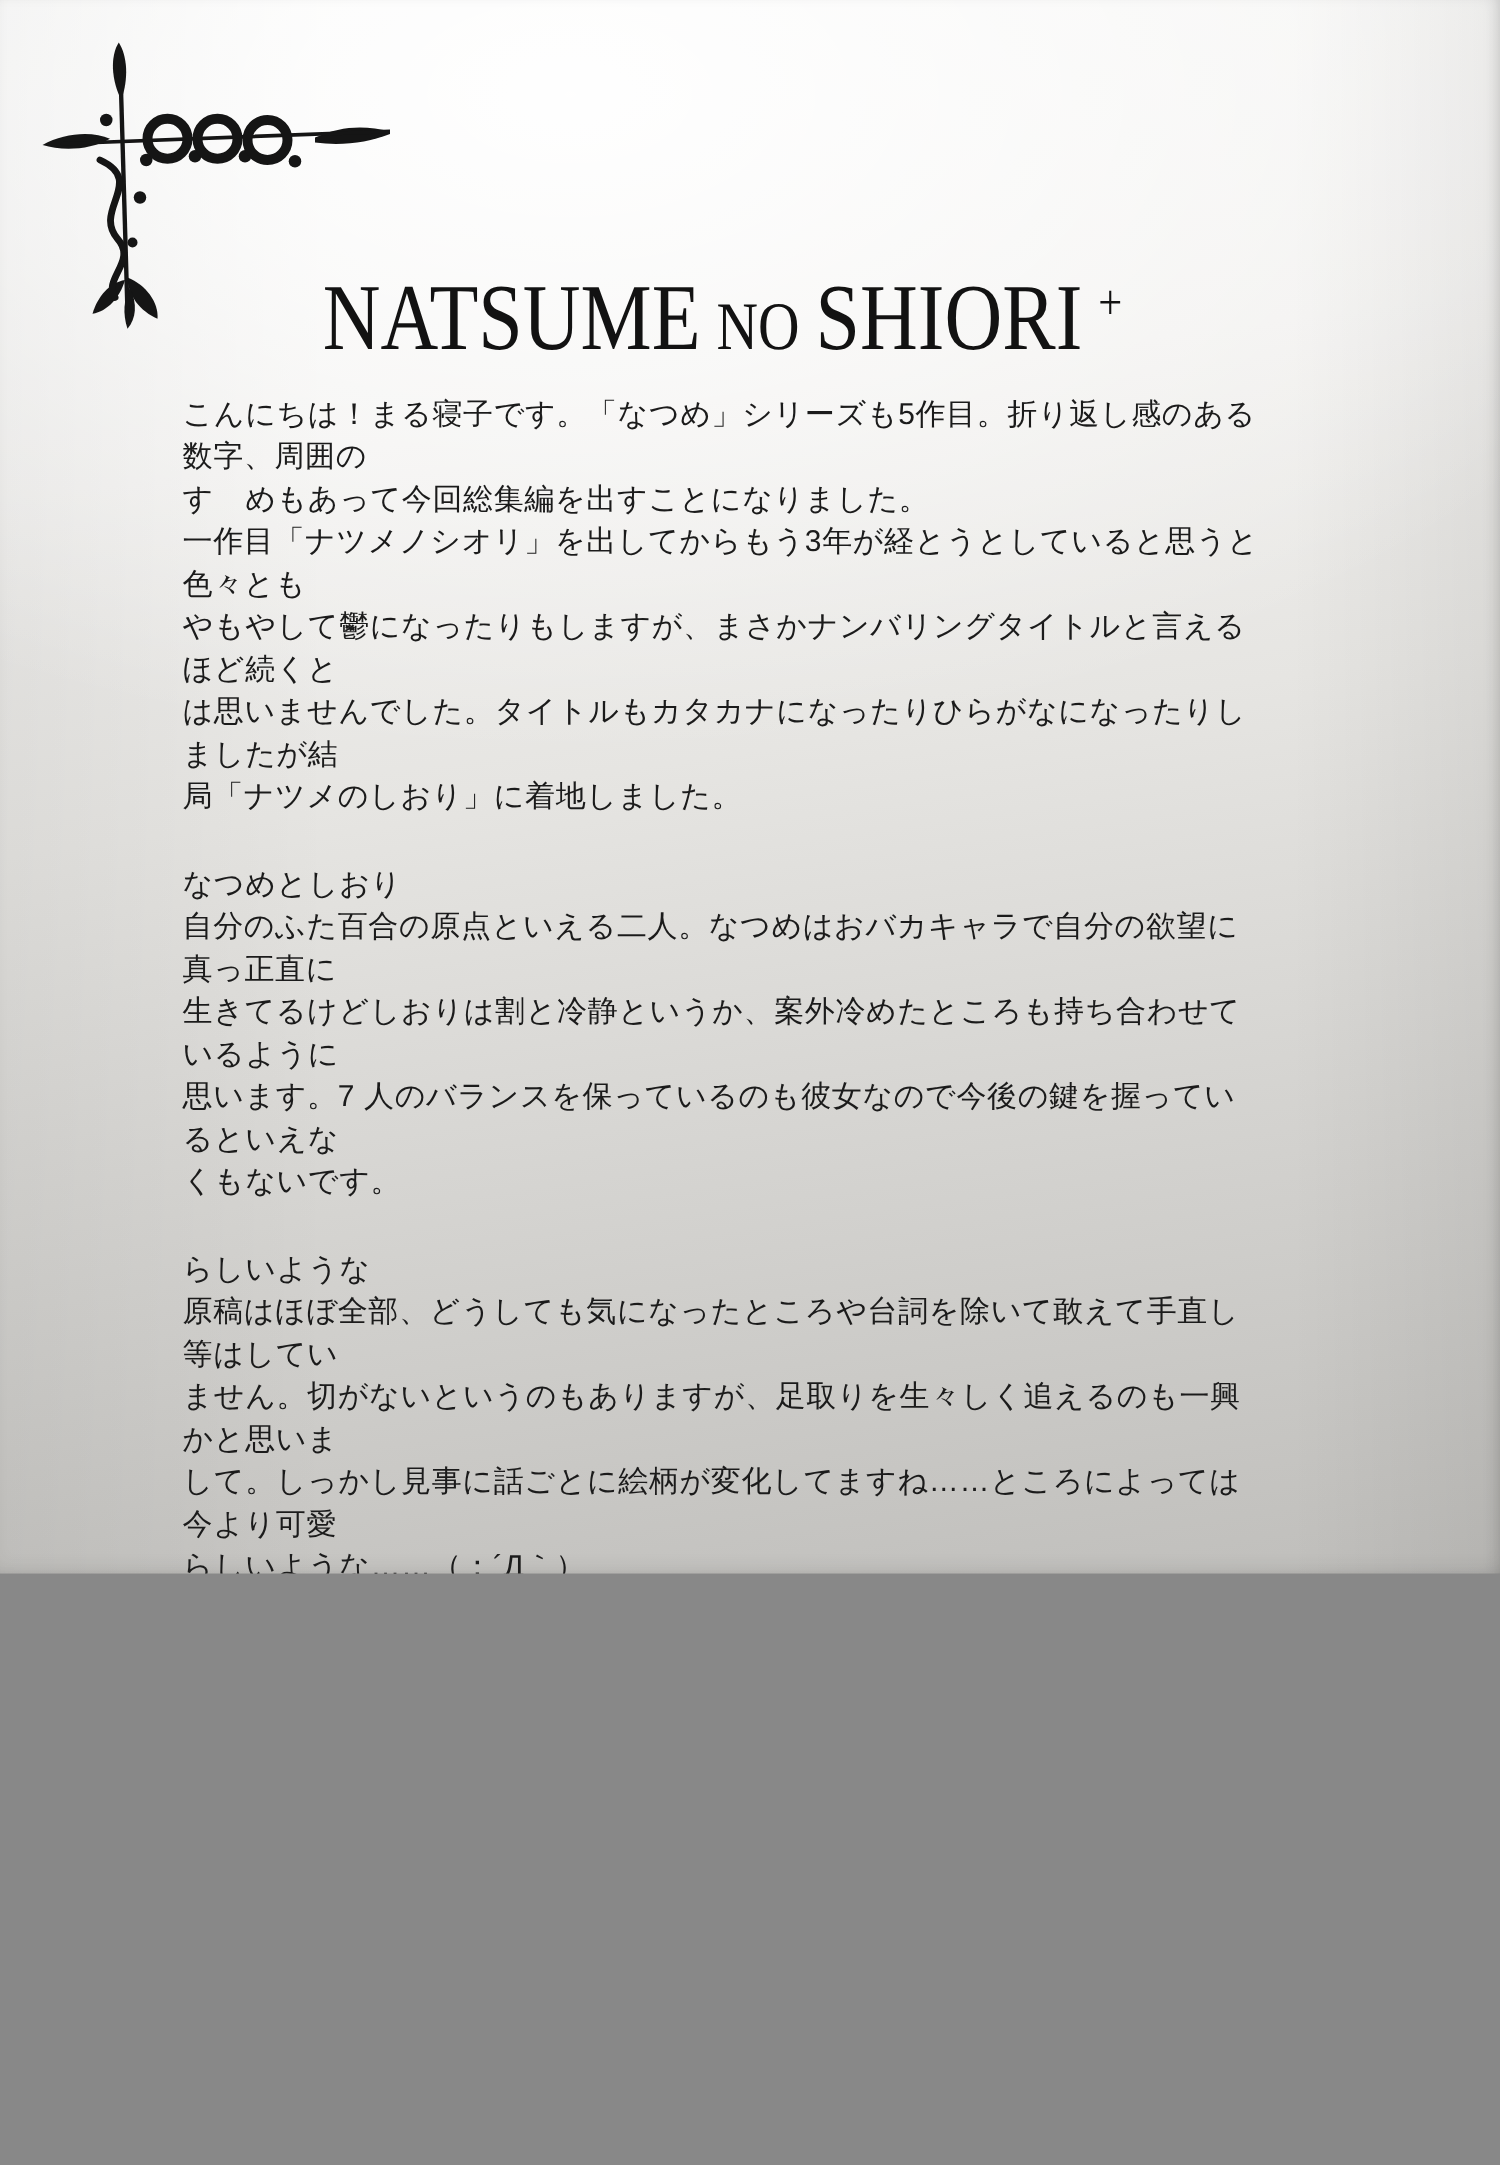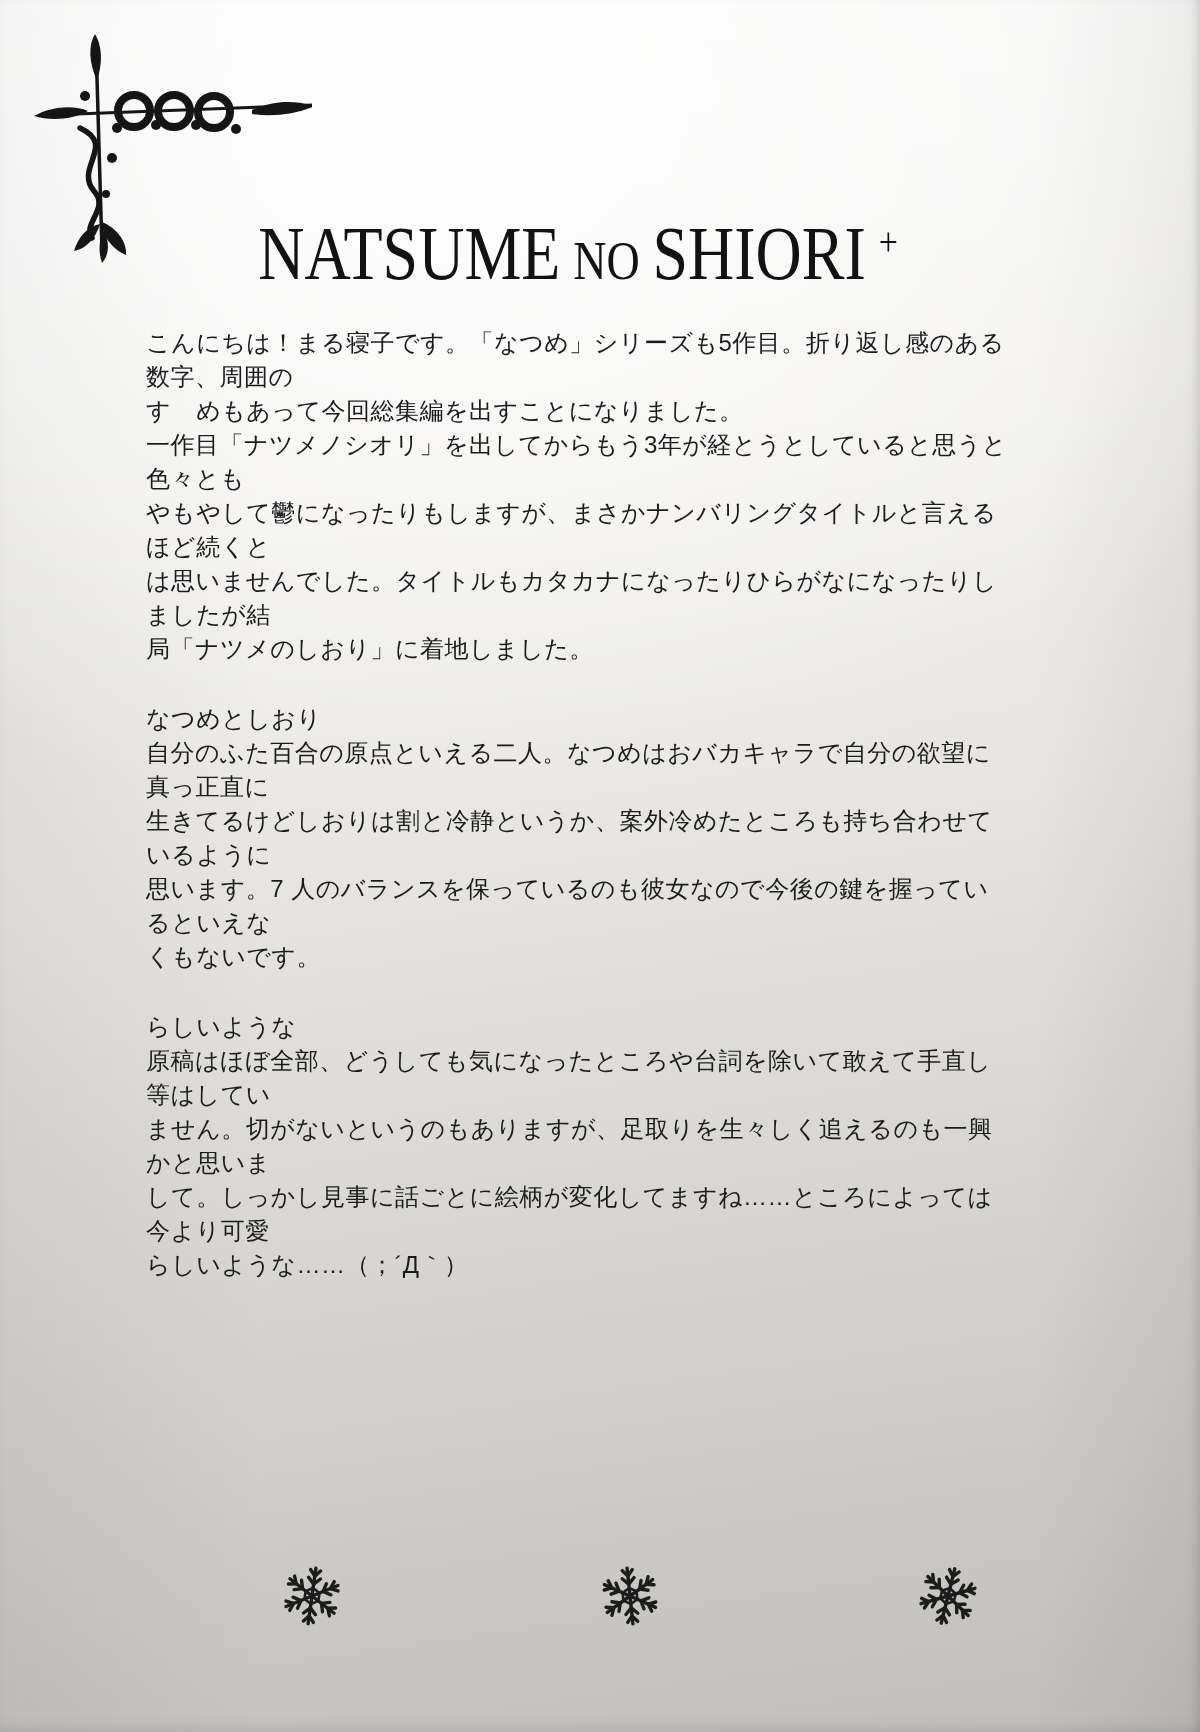--- a/index.html
+++ b/index.html
@@ -2,21 +2,21 @@
 <html lang="ja"><head>
 <meta charset="utf-8">
 <style>
   html,body{margin:0;padding:0;}
   body{
     font-family:"Liberation Sans","DejaVu Sans",sans-serif;
     background:#888;
   }
   .page{
     position:relative;
-    width:1200px;height:1732px;
+    width:1200px;height:1259px;
     margin:0 auto;
     overflow:hidden;
     color:#1b1b1b;
     background:
       radial-gradient(ellipse 130% 70% at 38% 6%, rgba(255,255,255,0.95), rgba(255,255,255,0) 60%),
       linear-gradient(to right, rgba(0,0,0,0.05), rgba(0,0,0,0) 22%, rgba(0,0,0,0) 86%, rgba(0,0,0,0.06)),
       linear-gradient(172deg,#f8f8f7 0%,#f1f0ee 28%,#e6e5e2 48%,#d7d6d3 68%,#c8c7c4 88%,#bfbebb 100%);
     box-shadow:inset -8px 0 14px -8px rgba(0,0,0,0.18), inset 0 -10px 18px -10px rgba(0,0,0,0.12);
   }
   .corner-ornament{
@@ -47,21 +47,21 @@
     font-size:57px;font-weight:900;line-height:1.1;letter-spacing:2px;color:#141414;
   }
   .atogaki-rule{
     height:3px;margin-top:5px;
     background:linear-gradient(to right,#454545,#6e6e6e 55%,#9a9a9a);
   }
   .jp-body{
     font-size:24px;line-height:34px;letter-spacing:0.5px;
     white-space:pre-line;margin:0;
   }
-  .intro{margin-top:34px;}
+  .intro{margin-top:23px;}
   .section{margin-top:36px;}
   .section-heading{
     font-size:24px;line-height:34px;font-weight:normal;letter-spacing:0.5px;margin:0;
   }
   .snowflake-row{
     position:absolute;left:278px;top:1562px;width:704px;
     display:flex;justify-content:space-between;align-items:center;
   }
   .snowflake{width:68px;height:68px;}
   .hidden-defs{position:absolute;width:0;height:0;overflow:hidden;}

